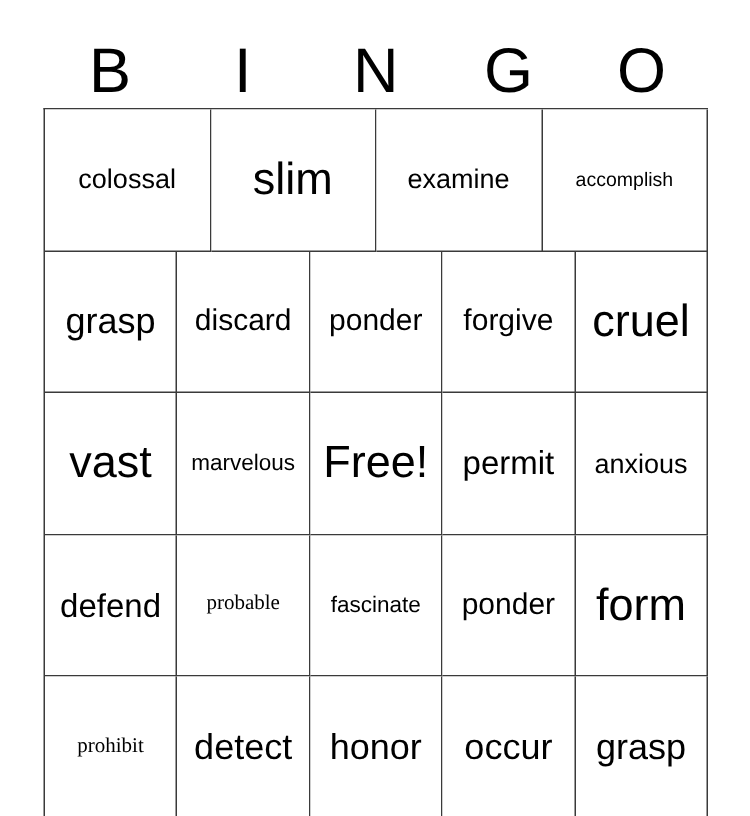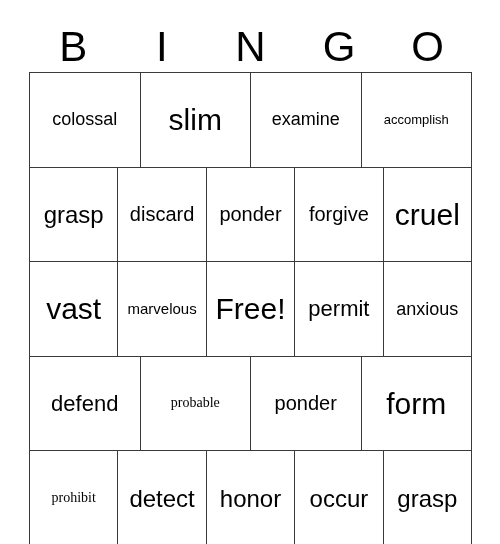--- a/index.html
+++ b/index.html
@@ -123,20 +123,21 @@
       <div class="bingo-cell fs-xxl">vast</div>
       <div class="bingo-cell fs-s">marvelous</div>
       <div class="bingo-cell fs-xxl">Free!</div>
       <div class="bingo-cell fs-l">permit</div>
       <div class="bingo-cell fs-m">anxious</div>
     </div>
 
     <div class="bingo-row">
       <div class="bingo-cell fs-l">defend</div>
       <div class="bingo-cell fs-sm">probable</div>
+      <div class="bingo-cell fs-s">fascinate</div>
       <div class="bingo-cell fs-ml">ponder</div>
       <div class="bingo-cell fs-xxl">form</div>
     </div>
 
     <div class="bingo-row">
       <div class="bingo-cell fs-sm">prohibit</div>
       <div class="bingo-cell fs-xl">detect</div>
       <div class="bingo-cell fs-xl">honor</div>
       <div class="bingo-cell fs-xl">occur</div>
       <div class="bingo-cell fs-xl">grasp</div>

